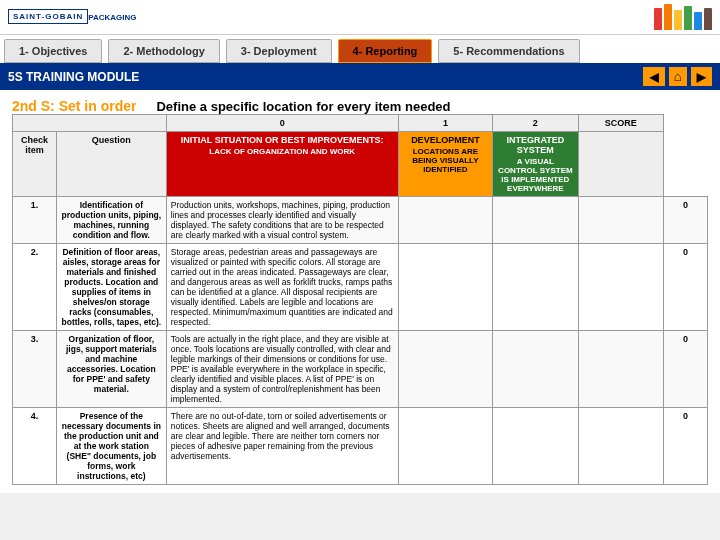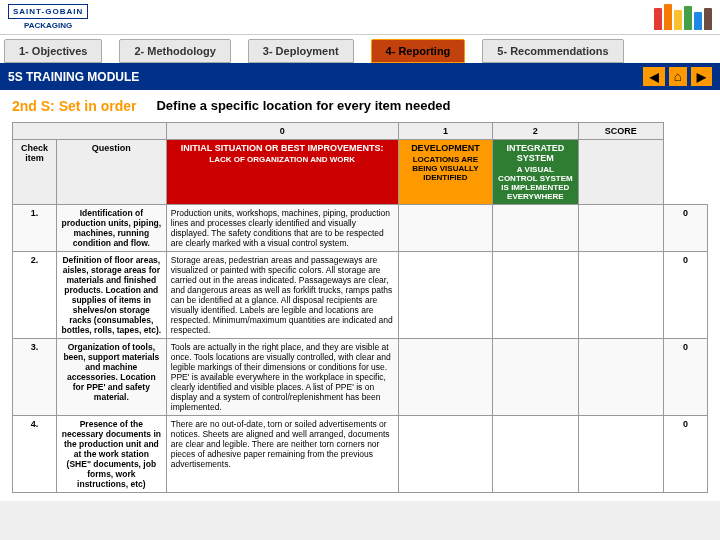--- a/index.html
+++ b/index.html
@@ -5,33 +5,33 @@
     * { box-sizing: border-box; margin: 0; padding: 0; }
     body { font-family: Arial, sans-serif; font-size: 11px; background: #f0f0f0; width: 720px; height: 540px; overflow: hidden; }
 
     
     .header { background: #fff; display: flex; align-items: center; justify-content: space-between; padding: 4px 8px; border-bottom: 1px solid #ccc; }
     .logo-area { display: flex; align-items: center; gap: 4px; }
     .paint-cans { display: flex; gap: 2px; align-items: flex-end; }
     .can { width: 8px; border-radius: 1px 1px 0 0; }
 
     
-    .nav-tabs { display: flex; align-items: center; padding: 4px 4px 0; background: #fff; gap: 17px; }
+    .nav-tabs { display: flex; align-items: center; padding: 4px 4px 0; background: #fff; gap: 6px; }
     .nav-tab { padding: 5px 14px; border: 1px solid #aaa; background: #e8e8e8; cursor: pointer; font-size: 11px; font-weight: bold; color: #333; border-radius: 2px 2px 0 0; }
     .nav-tab.active { background: #c2410c; color: #000; border-color: #f90; }
 
     
     .section-header { background: #003087; color: #fff; padding: 4px 8px; font-size: 12px; font-weight: bold; display: flex; align-items: center; justify-content: space-between; }
     .nav-arrows { display: flex; gap: 4px; }
     .nav-btn { background: #f90; border: none; color: #000; font-weight: bold; cursor: pointer; padding: 2px 6px; font-size: 12px; }
     .home-btn { background: #f90; border: none; padding: 2px 5px; cursor: pointer; }
 
     
     .main { padding: 8px 12px; background: #fff; }
-    .page-title-row { display: flex; align-items: flex-start; margin-bottom: 8px; gap: 20px; }
+    .page-title-row { display: flex; align-items: center; gap: 20px; }
     .section-title { font-size: 14px; font-weight: bold; color: #f90; }
     .section-subtitle { font-size: 13px; font-weight: bold; color: #000; }
 
     
     .score-table { width: 100%; border-collapse: collapse; font-size: 9px; }
     .score-table th, .score-table td { border: 1px solid #999; padding: 3px 4px; vertical-align: top; }
 
     
     .col-0 { background: #c00; color: #fff; text-align: center; font-weight: bold; font-size: 9px; }
     .col-1 { background: #f90; color: #000; text-align: center; font-weight: bold; font-size: 9px; }
@@ -48,21 +48,21 @@
     .score-cell { text-align: center; font-weight: bold; width: 36px; }
 
     .row-even { background: #f9f9f9; }
     .row-odd { background: #ffffff; }
   </style>
 </head>
 <body>
 
 <div class="header">
   <div class="logo-area">
-    <div style="display:flex;flex-direction:column;align-items:center;">
+    <div style="display:flex;flex-direction:row;align-items:center;">
       <div style="border:1px solid #003087;padding:2px 4px;margin-bottom:2px;">
         <div style="font-size:8px;font-weight:bold;color:#003087;letter-spacing:1px;">SAINT-GOBAIN</div>
       </div>
       <div style="font-size:8px;color:#003087;font-weight:bold;">PACKAGING</div>
     </div>
   </div>
 
   <div class="paint-cans">
     <div class="can" style="height:22px;background:#e53935;"></div>
     <div class="can" style="height:26px;background:#f57c00;"></div>
@@ -137,21 +137,21 @@
           <td class="row-num">2.</td>
           <td class="check-cell">Definition of floor areas, aisles, storage areas for materials and finished products. Location and supplies of items in shelves/on storage racks (consumables, bottles, rolls, tapes, etc).</td>
           <td class="question-cell">Storage areas, pedestrian areas and passageways are visualized or painted with specific colors. All storage are carried out in the areas indicated. Passageways are clear, and dangerous areas as well as forklift trucks, ramps paths can be identified at a glance. All disposal recipients are visually identified. Labels are legible and locations are respected. Minimum/maximum quantities are indicated and respected.</td>
           <td class="rating-cell"></td>
           <td class="rating-cell"></td>
           <td class="rating-cell"></td>
           <td class="score-cell">0</td>
         </tr>
         <tr class="row-even">
           <td class="row-num">3.</td>
-          <td class="check-cell">Organization of tools, been, support materials and machine accessories. Location for PPE' and safety material.</td>
+          <td class="check-cell">Organization of floor, jigs, support materials and machine accessories. Location for PPE' and safety material.</td>
           <td class="question-cell">Tools are actually in the right place, and they are visible at once. Tools locations are visually controlled, with clear and legible markings of their dimensions or conditions for use. PPE' is available everywhere in the workplace in specific, clearly identified and visible places. A list of PPE' is on display and a system of control/replenishment has been implemented.</td>
           <td class="rating-cell"></td>
           <td class="rating-cell"></td>
           <td class="rating-cell"></td>
           <td class="score-cell">0</td>
         </tr>
         <tr class="row-odd">
           <td class="row-num">4.</td>
           <td class="check-cell">Presence of the necessary documents in the production unit and at the work station (SHE" documents, job forms, work instructions, etc)</td>
           <td class="question-cell">There are no out-of-date, torn or soiled advertisements or notices. Sheets are aligned and well arranged, documents are clear and legible. There are neither torn corners nor pieces of adhesive paper remaining from the previous advertisements.</td>

